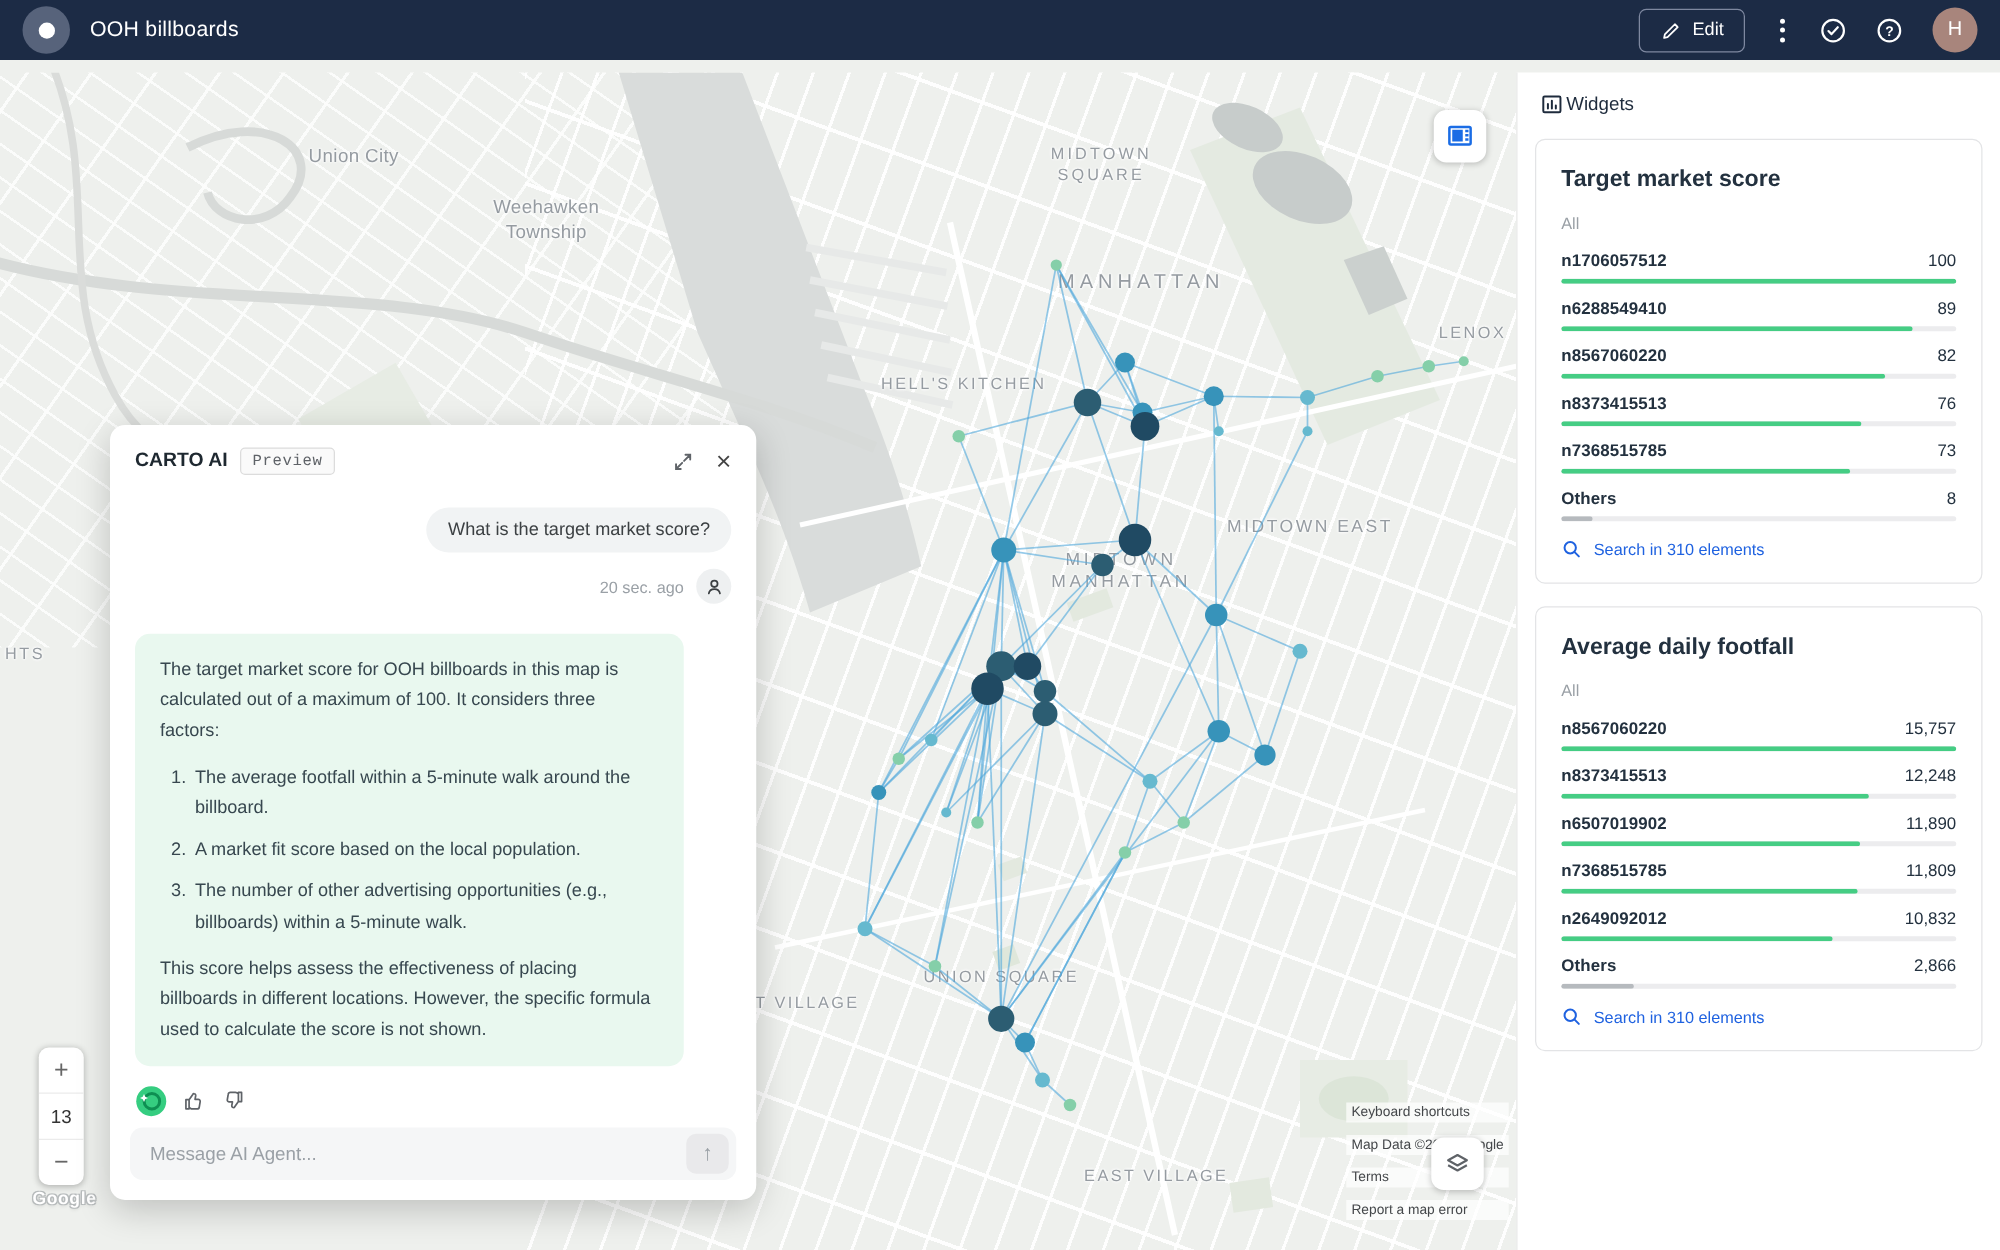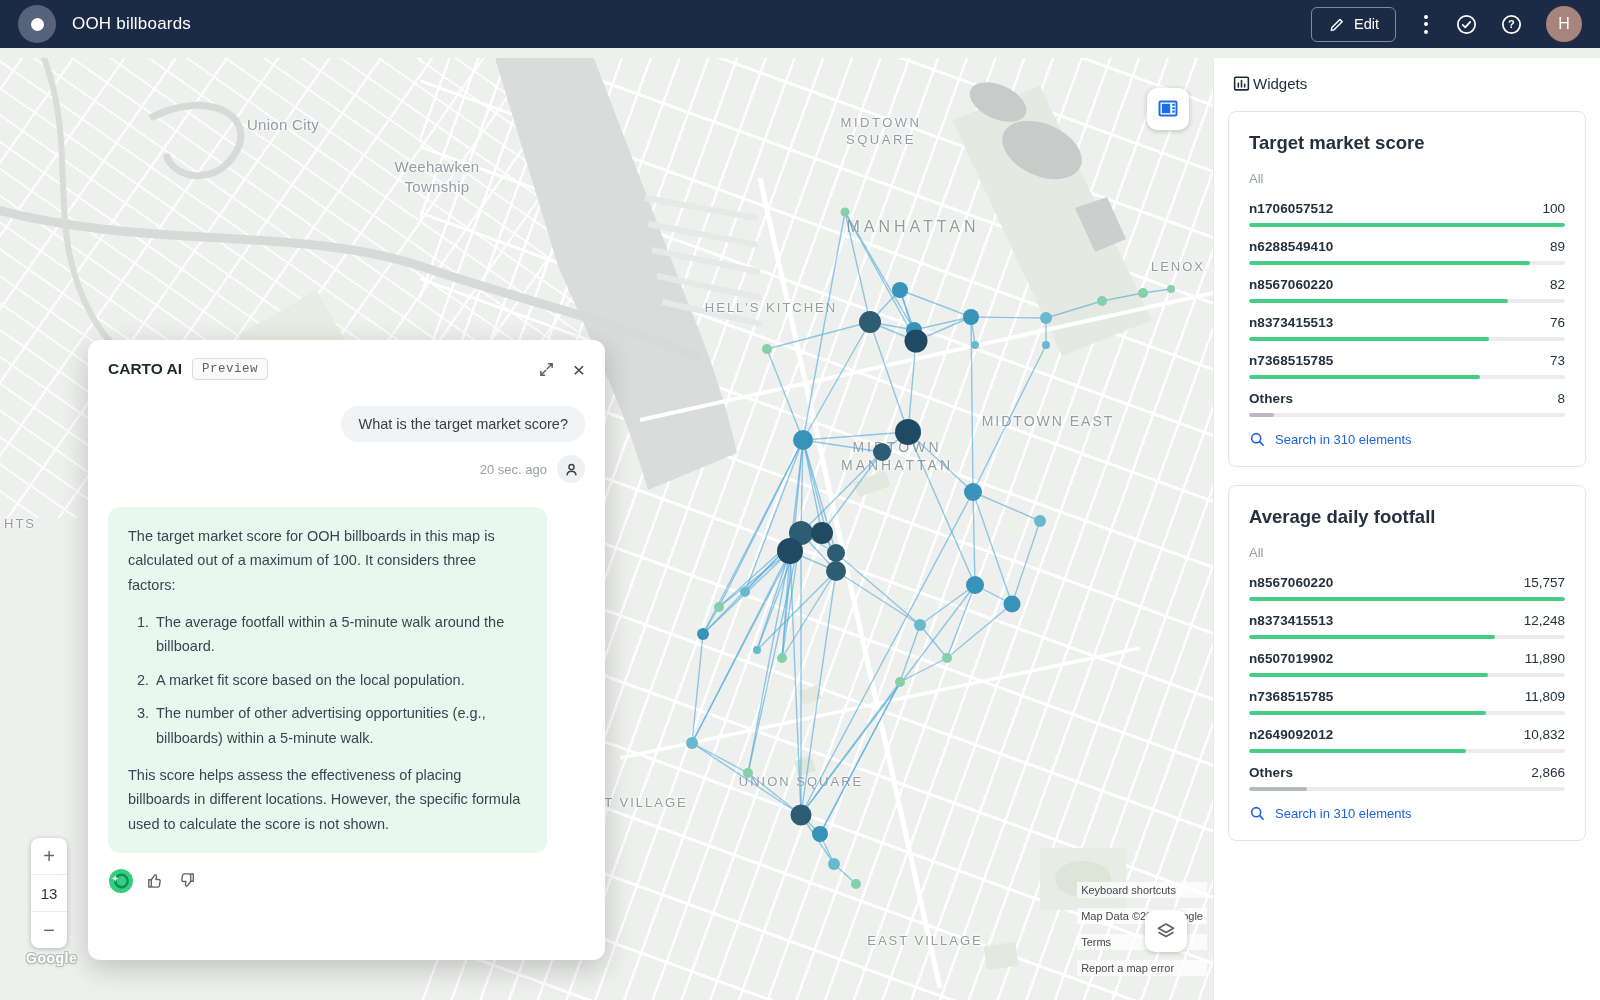--- a/index.html
+++ b/index.html
@@ -405,20 +405,24 @@
     </div>
     <div class="thumb">
       <svg width="19" height="19" viewBox="0 0 18 18">
           <g transform="rotate(180 9 9)">
             <path d="M2.6 8.3h2.4v6.9H2.6zM5 14.2l1.2.8c.3.2.7.3 1.1.3h3.8c.8 0 1.5-.6 1.6-1.4l.7-4.1c.2-.9-.6-1.8-1.5-1.8H9.5l.5-2.7c.1-.7-.3-1.4-1-1.5-.5-.1-1 .1-1.2.5L5 8.3" fill="none" stroke="#5f6368" stroke-width="1.3" stroke-linejoin="round"></path>
           </g>
         </svg>
     </div>
   </div>
 
+  <div class="chat-input-wrap">
+    <input class="chat-input" placeholder="Message AI Agent..." style="">
+    <div class="send-btn">↑</div>
+  </div>
 </div>
 
 <div id="sidebar">
   <div class="sb-head">
     <svg width="19" height="19" viewBox="0 0 18 18">
       <rect x="2.5" y="3" width="13" height="12" rx="1" fill="none" stroke="#1e2b3c" stroke-width="1.5"></rect>
       <path d="M6 12.2V8.8M9 12.2V6.2M12 12.2V9.8" stroke="#1e2b3c" stroke-width="1.5" stroke-linecap="round"></path>
     </svg>
     <div class="sb-head-label">Widgets</div>
   </div>

